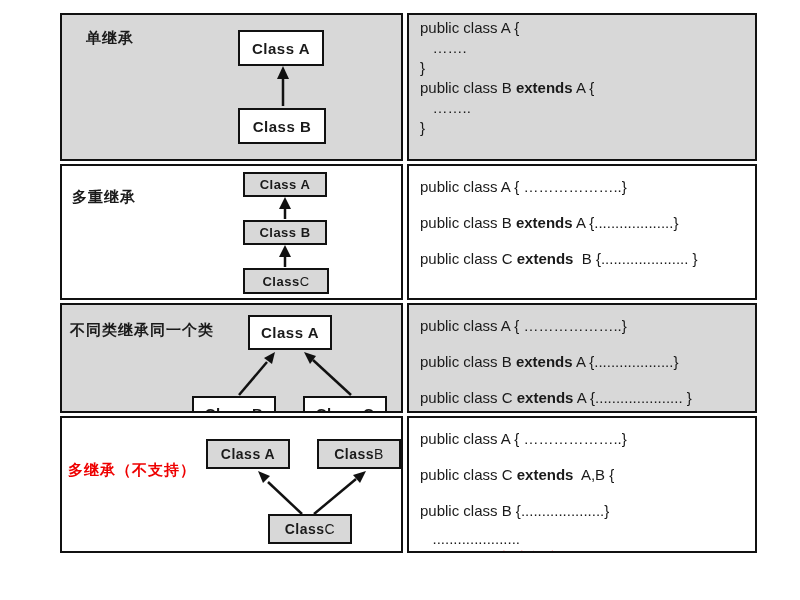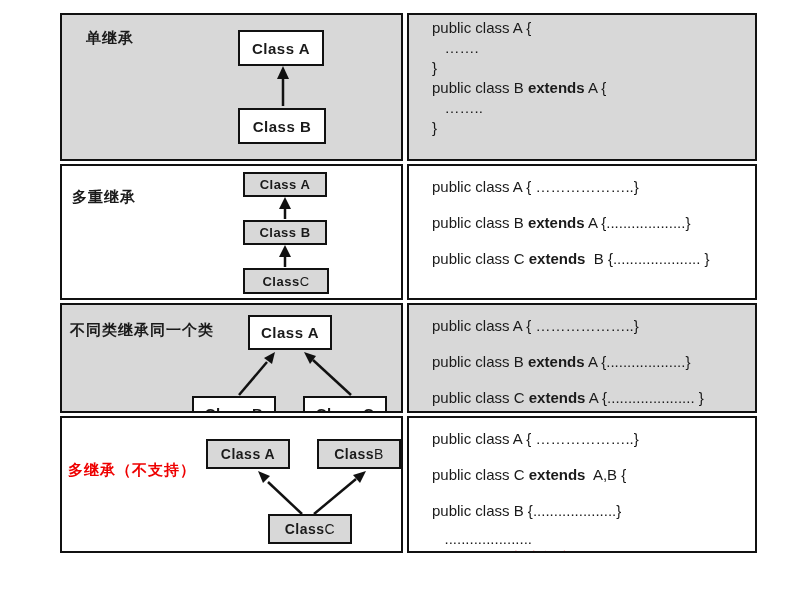--- a/index.html
+++ b/index.html
@@ -28,21 +28,21 @@
   .cbox{
     position:absolute;border:2px solid var(--line);box-sizing:border-box;
     display:flex;align-items:center;justify-content:center;letter-spacing:.5px;
     background:inherit;
   }
   .g .cbox{background:var(--white);}
   .w .cbox{background:var(--gray);}
   .arrows{position:absolute;left:0;top:0;pointer-events:none;}
   .arrows line{stroke:var(--line);stroke-width:2.5;}
   .arrows polygon{fill:var(--line);}
-  .code{padding:3px 6px 0 11px;font-size:15px;margin-left:12px;}
+  .code{padding:3px 6px 0 11px;font-size:15px;}
   .cl{white-space:pre;}
   .c1 .cl{line-height:20px;}
   .c2 .cl,.c3 .cl{line-height:36px;}
   .c4 .cl{line-height:36px;}
   .c4 .cl.t{line-height:19px;}
   .b{font-weight:bold;}
   .rd{color:var(--red);}
   .watermark{
     position:absolute;right:5px;top:572px;font-size:17px;color:var(--wm);
     letter-spacing:.5px;background:transparent;

